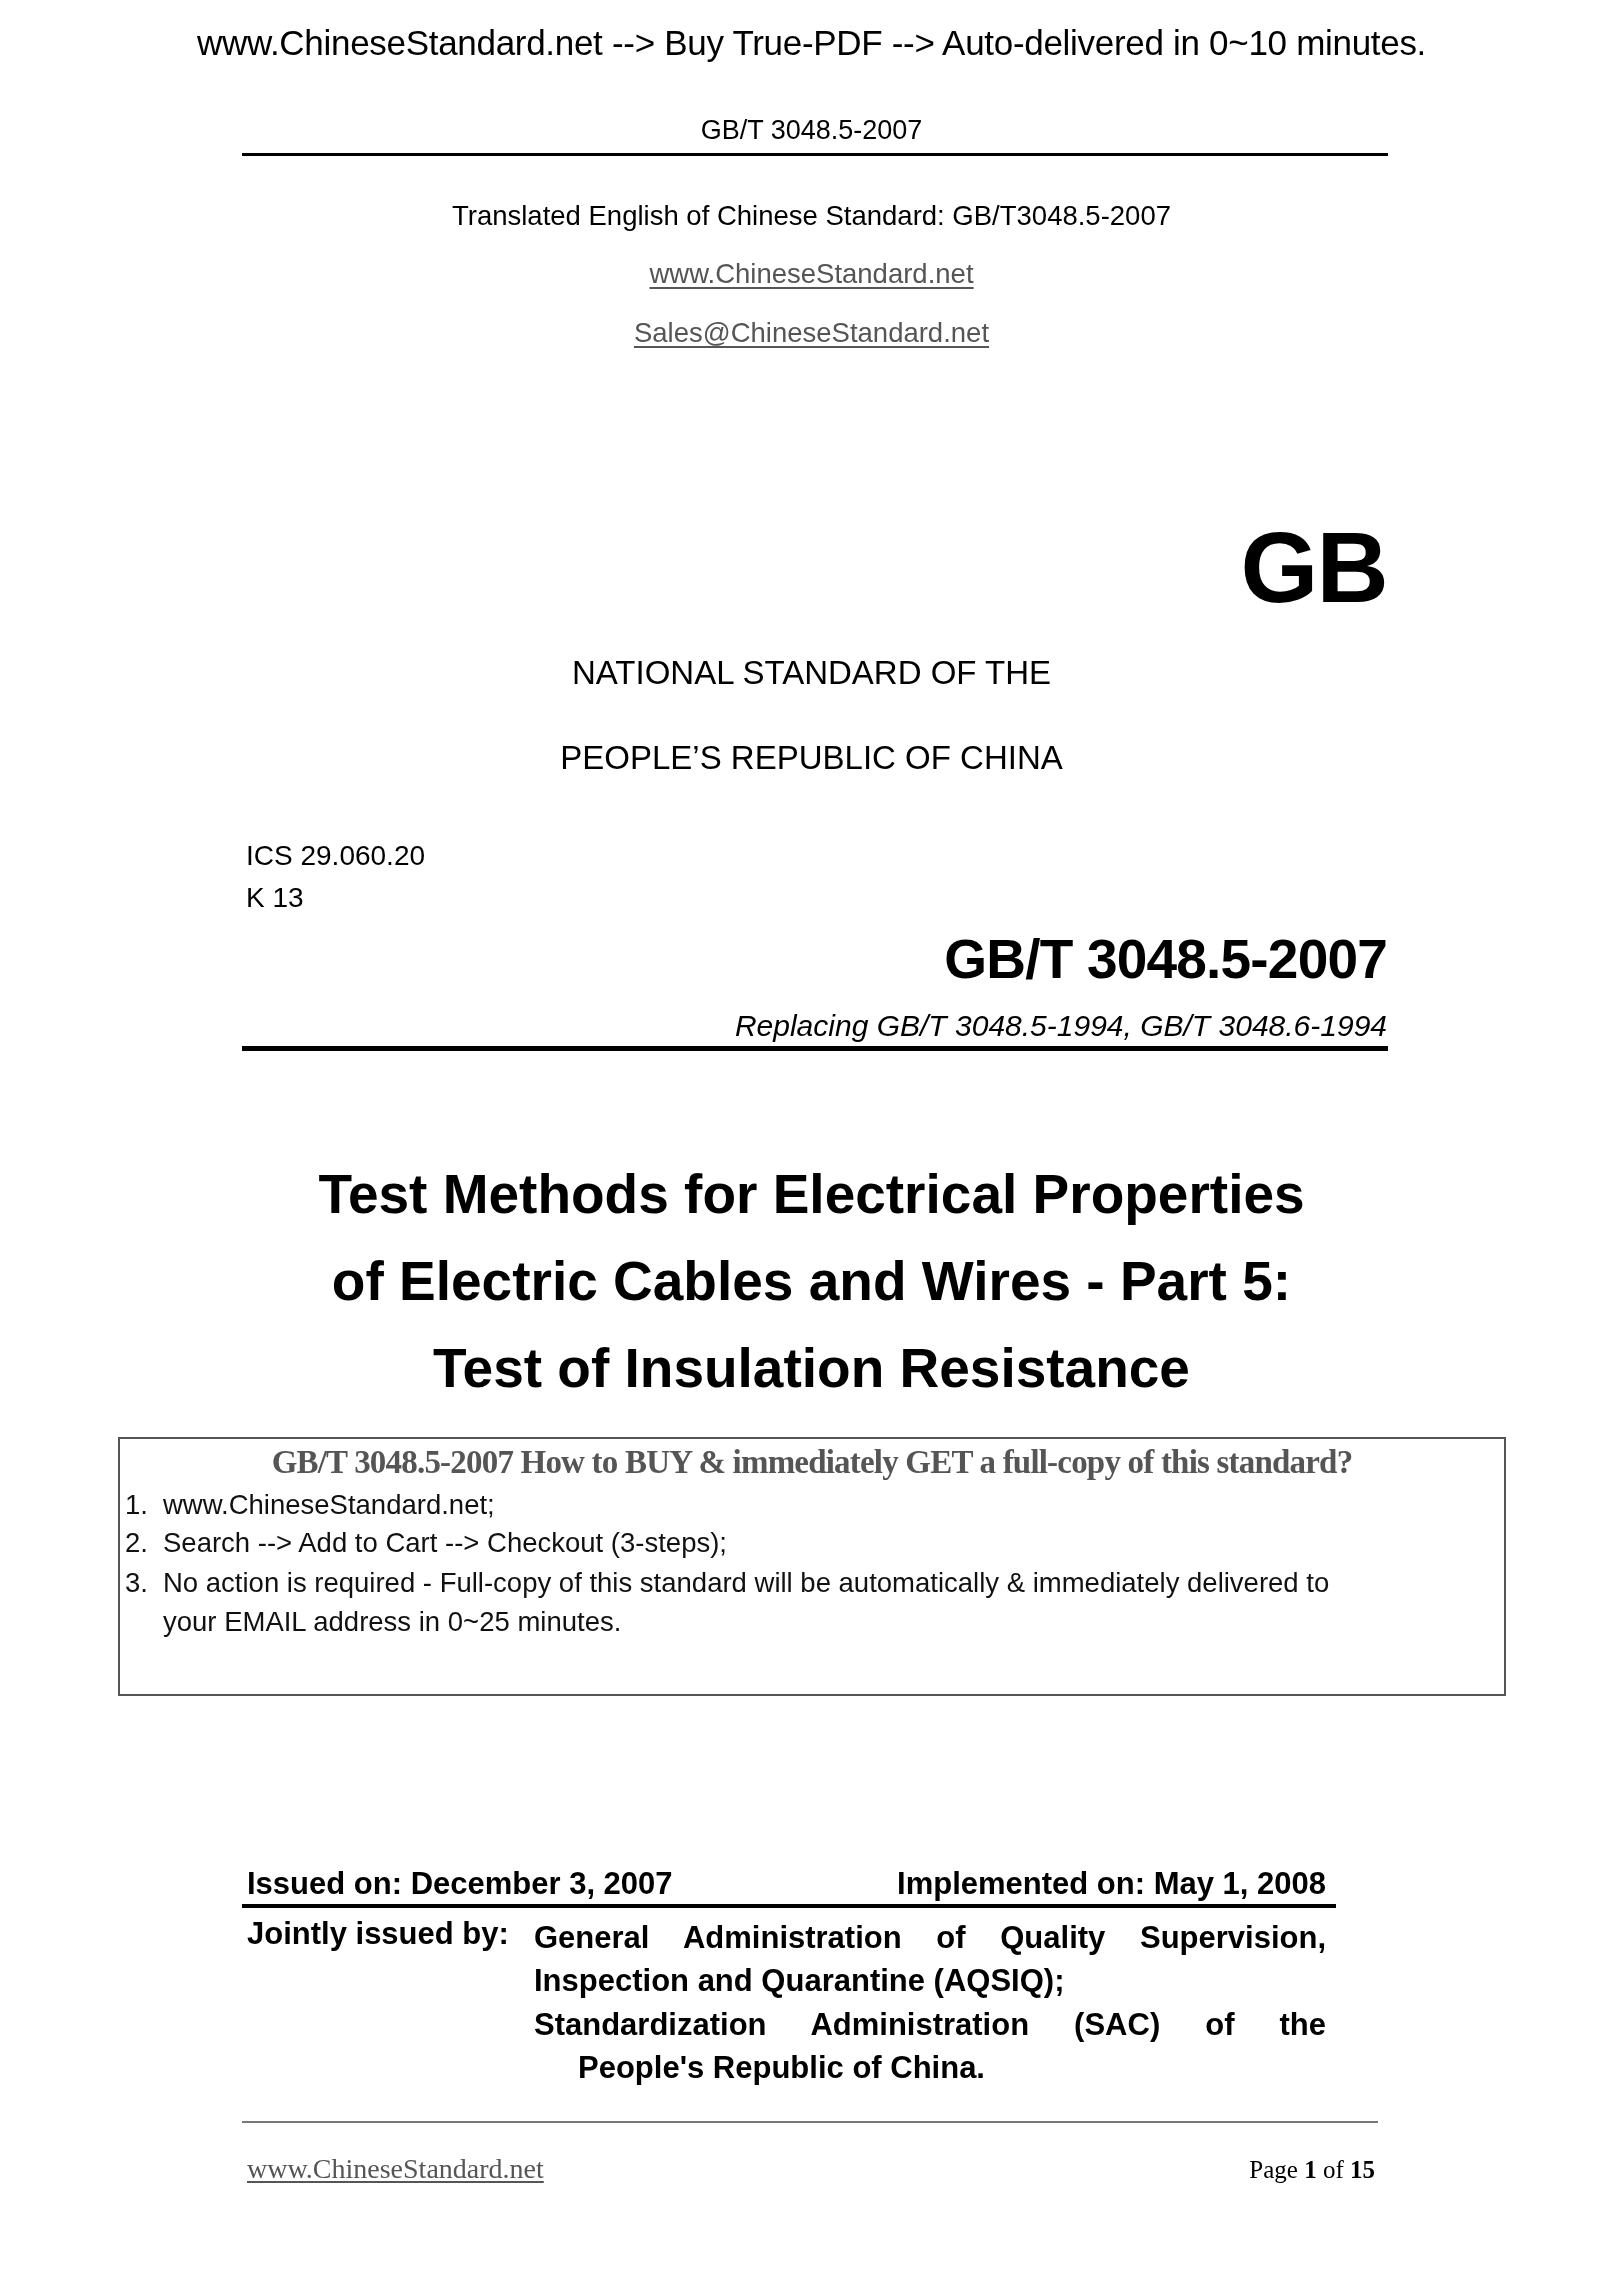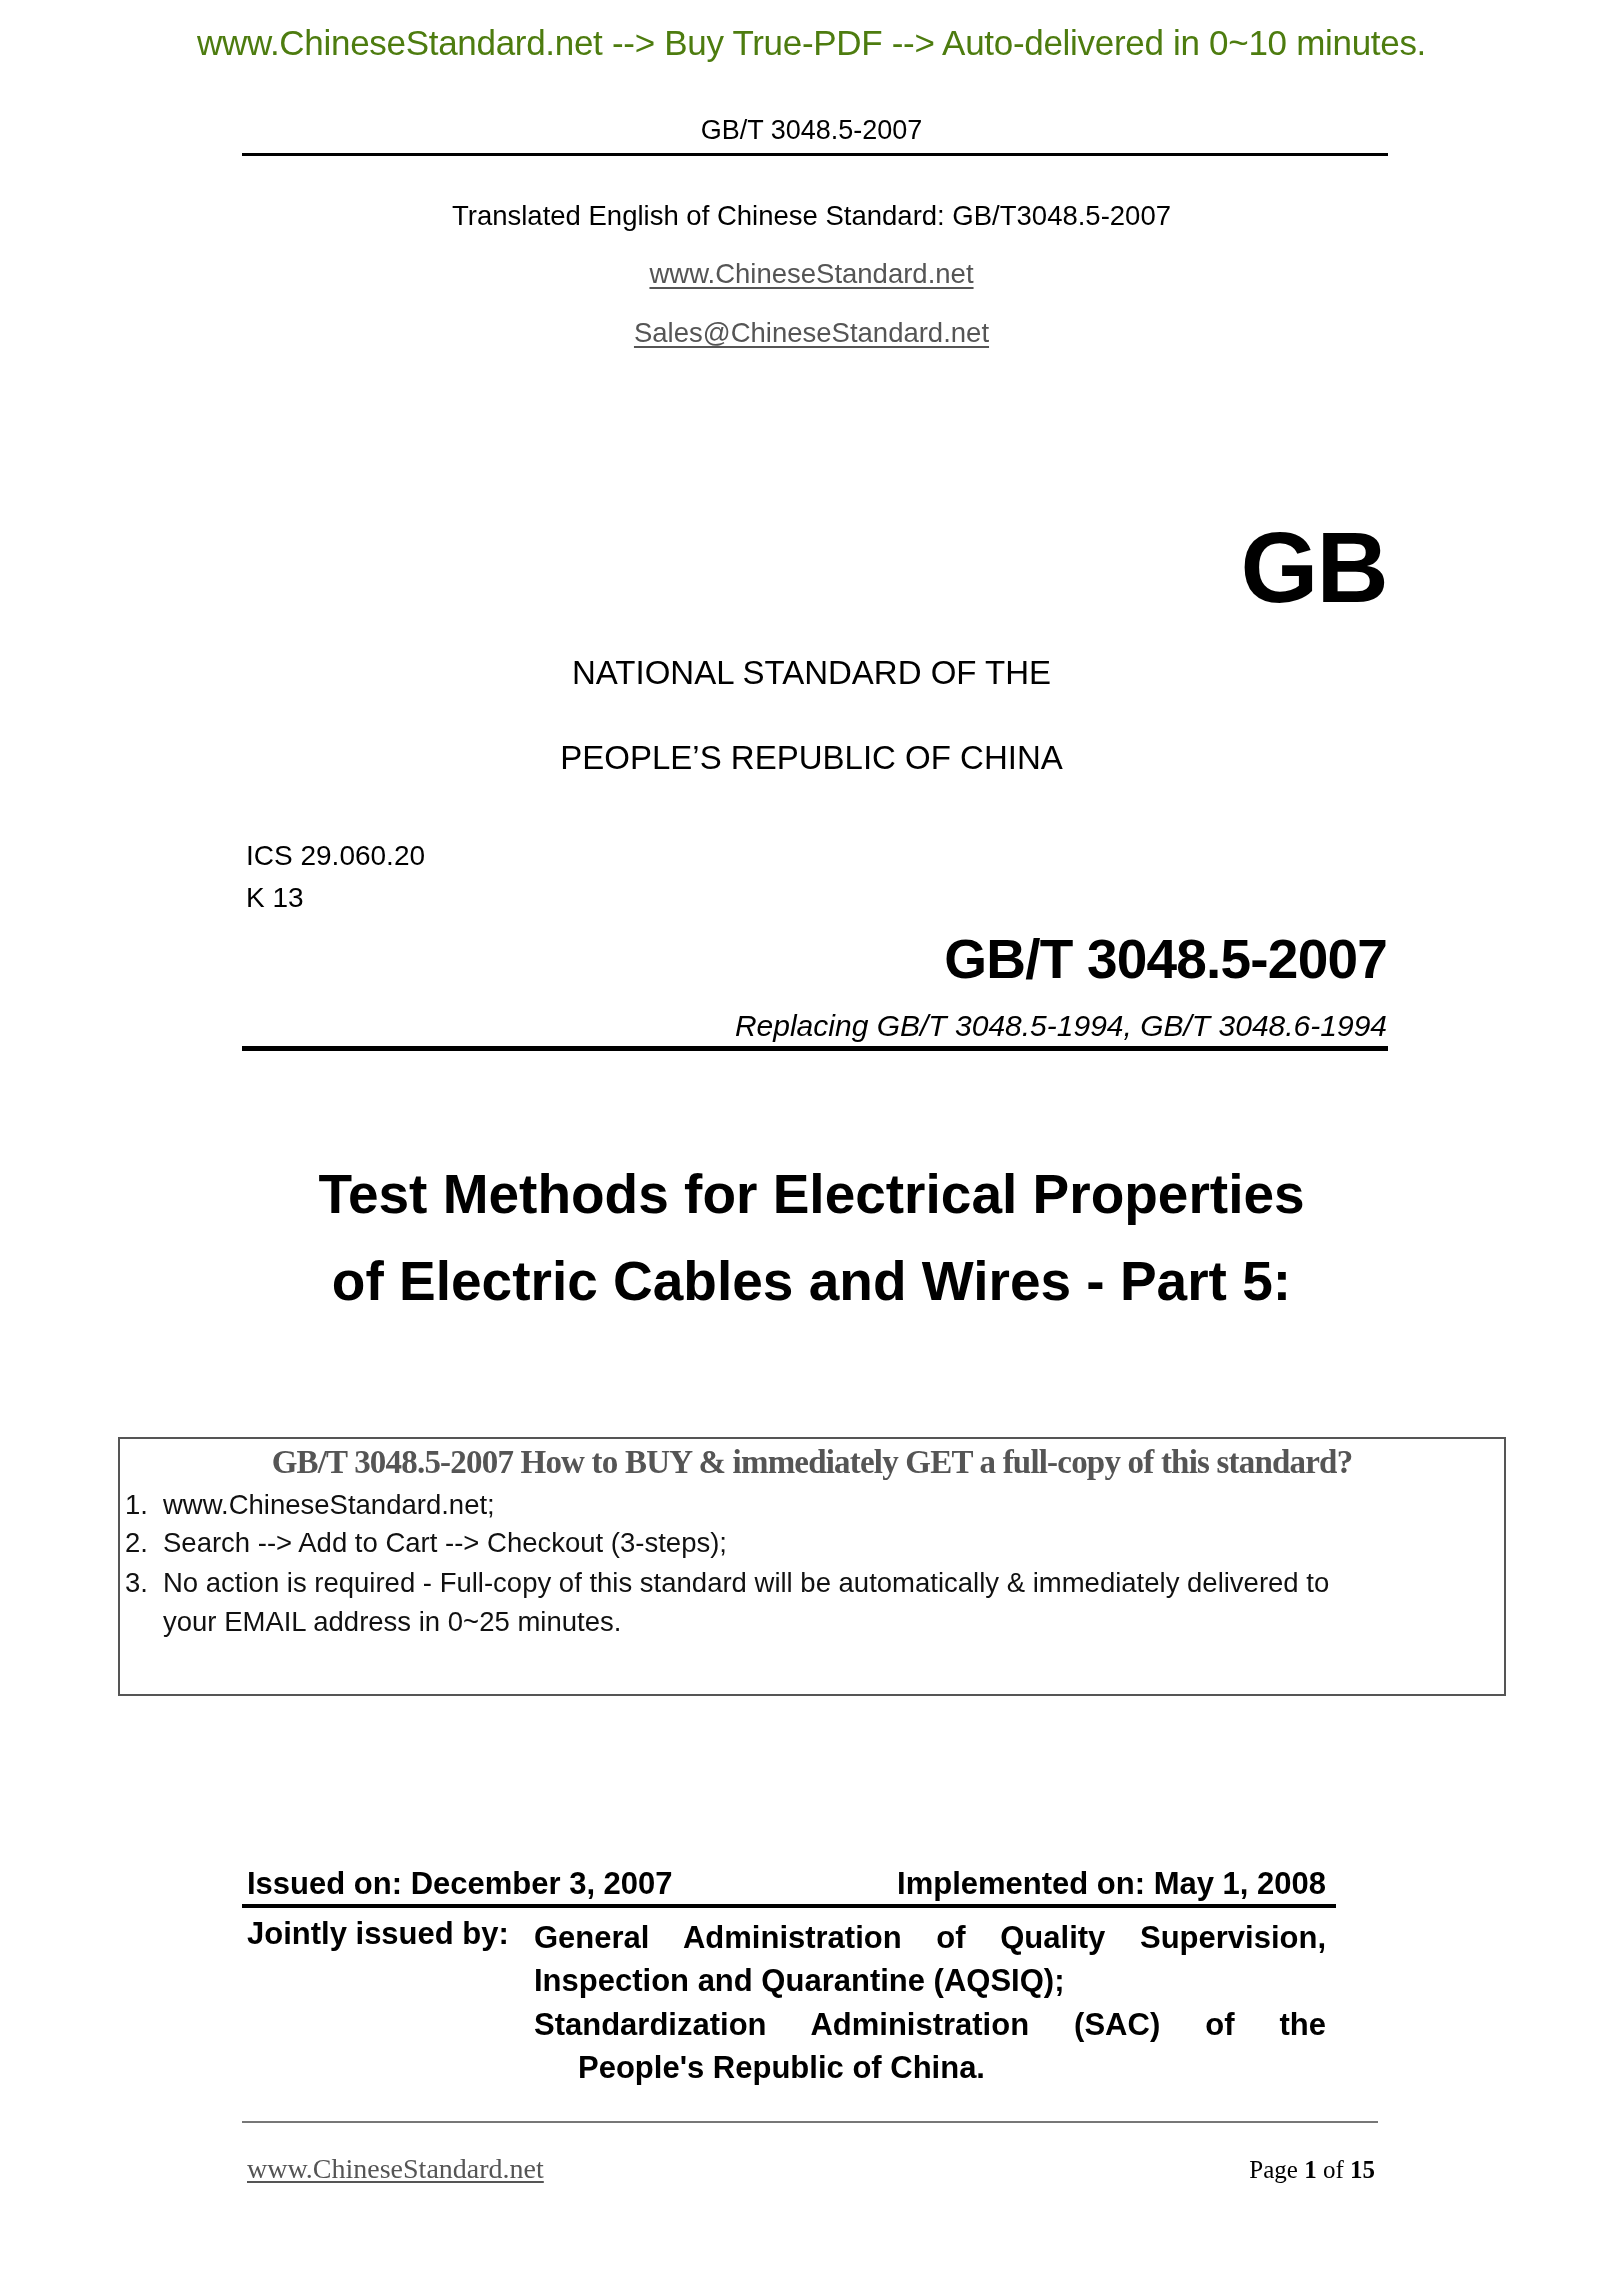--- a/index.html
+++ b/index.html
@@ -1,21 +1,21 @@
 <!DOCTYPE html>
 <html style="font-size:13.3px"><head>
 <meta charset="utf-8">
 <style>
   html, body { margin: 0; padding: 0; background: #ffffff; }
   body { width: 1623px; height: 2295px; position: relative; overflow: hidden;
          font-family: "Liberation Sans", sans-serif; color: #000; }
   .abs { position: absolute; }
   .center { left: 0; width: 1623px; text-align: center; }
 
-  .top-banner { top: 23px; font-size: 35px; color: #4d7c0f; letter-spacing: -0.3px; }
+  .top-banner { top: 23px; font-size: 35px; color: #000000; letter-spacing: -0.3px; }
   .top-code { top: 115px; font-size: 27px; color: #000; }
   .top-rule { top: 153px; left: 242px; width: 1146px; height: 2.5px; background: #000; }
 
   .translated { top: 200px; font-size: 27.5px; }
   .link { color: #555; text-decoration: underline; text-decoration-thickness: 1.7px; text-underline-offset: 4.2px; }
   .site-link { top: 258px; font-size: 27.5px; }
   .sales-link { top: 317px; font-size: 27.5px; }
 
   .gb-logo { top: 510px; right: 236px; font-size: 100px; font-weight: bold; letter-spacing: -1.7px; }
 
@@ -84,20 +84,21 @@
 <div class="abs ics">ICS 29.060.20</div>
 <div class="abs ccs">K 13</div>
 
 <div class="abs std-code">GB/T 3048.5-2007</div>
 <div class="abs replacing">Replacing GB/T 3048.5-1994, GB/T 3048.6-1994</div>
 <div class="abs thick-rule"></div>
 
 <div class="abs center title">
   <div>Test Methods for Electrical Properties</div>
   <div>of Electric Cables and Wires - Part 5:</div>
+  <div>Test of Insulation Resistance</div>
 </div>
 
 <div class="abs buy-box">
   <div class="buy-title">GB/T 3048.5-2007 How to BUY &amp; immediately GET a full-copy of this standard?</div>
   <div class="buy-item buy-item-1">
     <span class="num">1.</span><span>www.ChineseStandard.net;</span>
   </div>
   <div class="buy-item buy-item-2">
     <span class="num">2.</span><span>Search --&gt; Add to Cart --&gt; Checkout (3-steps);</span>
   </div>

